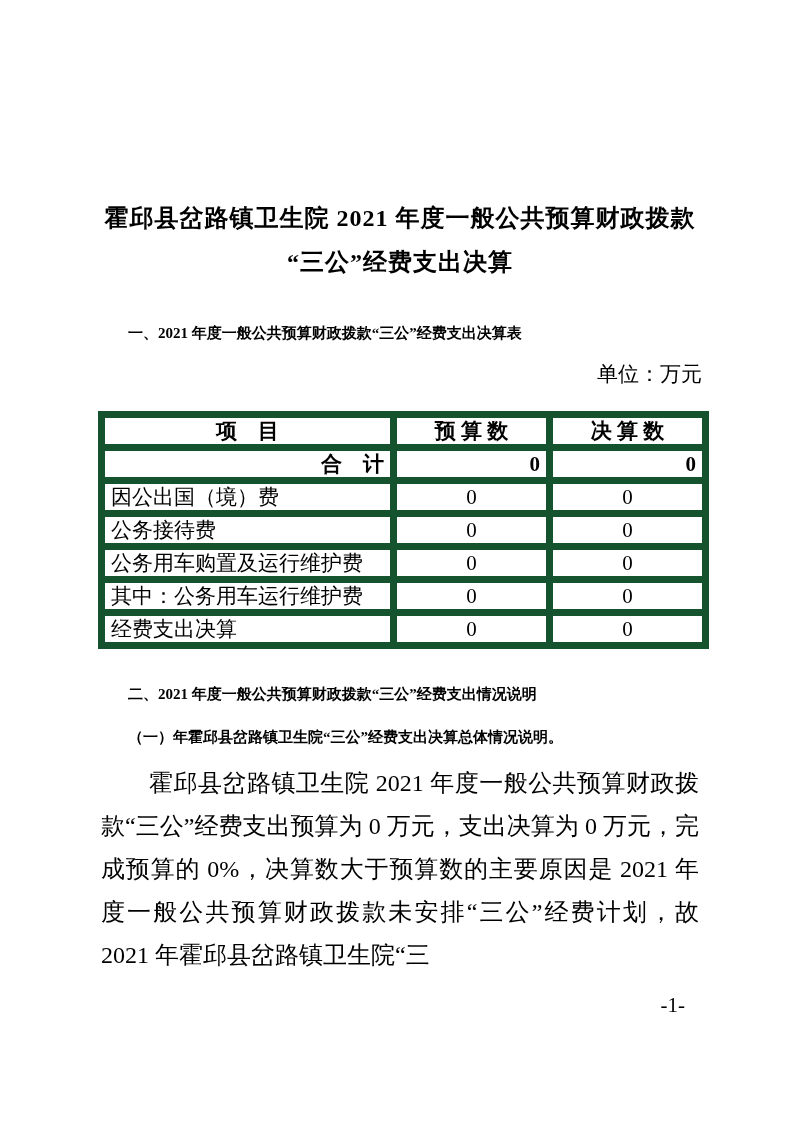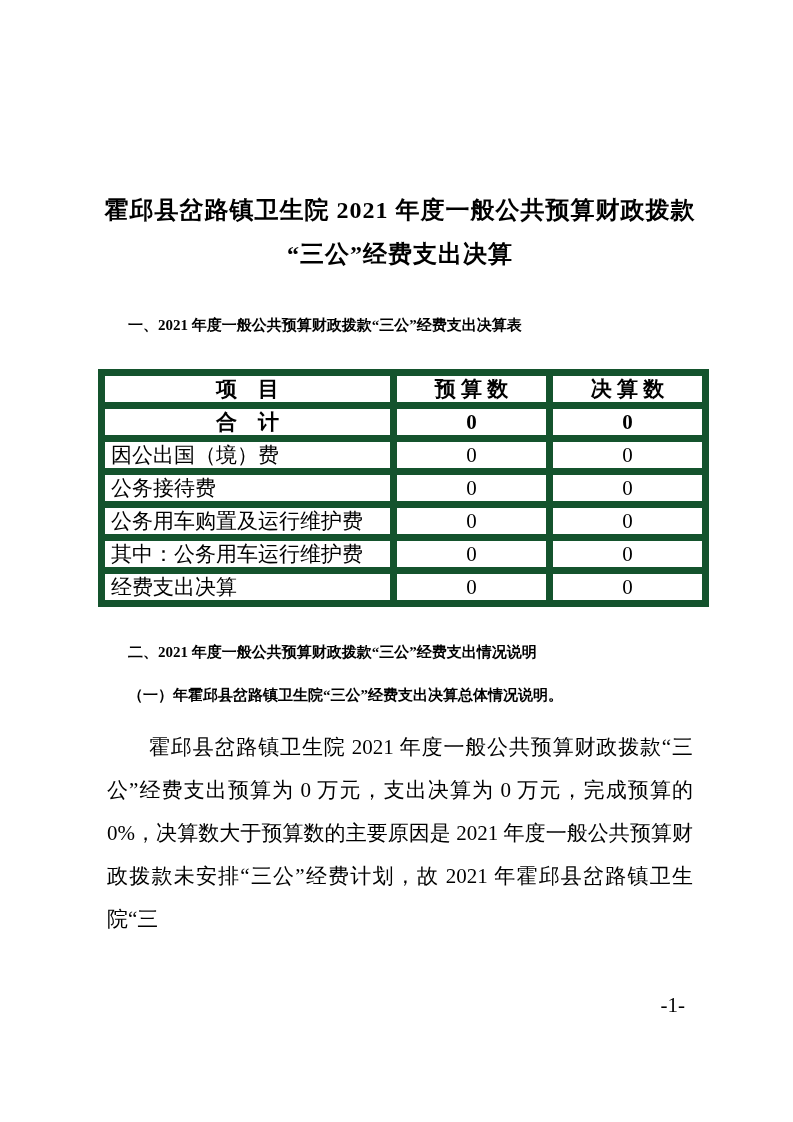--- a/index.html
+++ b/index.html
@@ -10,21 +10,21 @@
     height: 1122px;
     margin: 0 auto;
     background: #ffffff;
     font-family: "Liberation Serif", "DejaVu Serif", serif;
     color: #000000;
     overflow: hidden;
   }
   .content {
     position: absolute;
     left: 98px;
-    top: 4px;
+    top: 12px;
     width: 604px;
   }
   .doc-title {
     margin-top: 184px;
     font-size: 24px;
     font-weight: bold;
     line-height: 44px;
     text-align: center;
     letter-spacing: 1px;
   }
@@ -57,27 +57,27 @@
     line-height: 26px;
     padding: 0 6px;
     overflow: hidden;
     white-space: nowrap;
   }
   table.budget-table th { font-weight: bold; text-align: center; }
   .col-item { width: 292px; }
   .col-num  { width: 156px; }
   td.cell-num { text-align: center; }
   td.cell-item { text-align: left; }
-  tr.total-row td { font-weight: bold; text-align: center; }
+  tr.total-row td { font-weight: bold; text-align: right; }
   td.indent1 { padding-left: 27px; }
   td.indent2 { padding-left: 88px; }
   .sec2 { margin-top: 24px; }
   .body-text {
-    margin: 9px;
-    font-size: 21px;
+    margin: 3px;
+    font-size: 24px;
     line-height: 43px;
     text-align: justify;
     text-indent: 2em;
   }
   .page-number {
     position: absolute;
     top: 994px;
     right: 108px;
     font-size: 21px;
     line-height: 22px;
@@ -89,20 +89,21 @@
 <div class="page">
   <div class="content">
 
     <div class="doc-title">
       <div>霍邱县岔路镇卫生院 2021 年度一般公共预算财政拨款</div>
       <div>“三公”经费支出决算</div>
     </div>
 
     <p class="sec-heading sec1">一、2021 年度一般公共预算财政拨款“三公”经费支出决算表</p>
 
+    <div class="unit-label">单位：万元</div>
 
     <table class="budget-table">
       <thead>
         <tr>
           <th class="col-item">项　目</th>
           <th class="col-num">预 算 数</th>
           <th class="col-num">决 算 数</th>
         </tr>
       </thead>
       <tbody>

